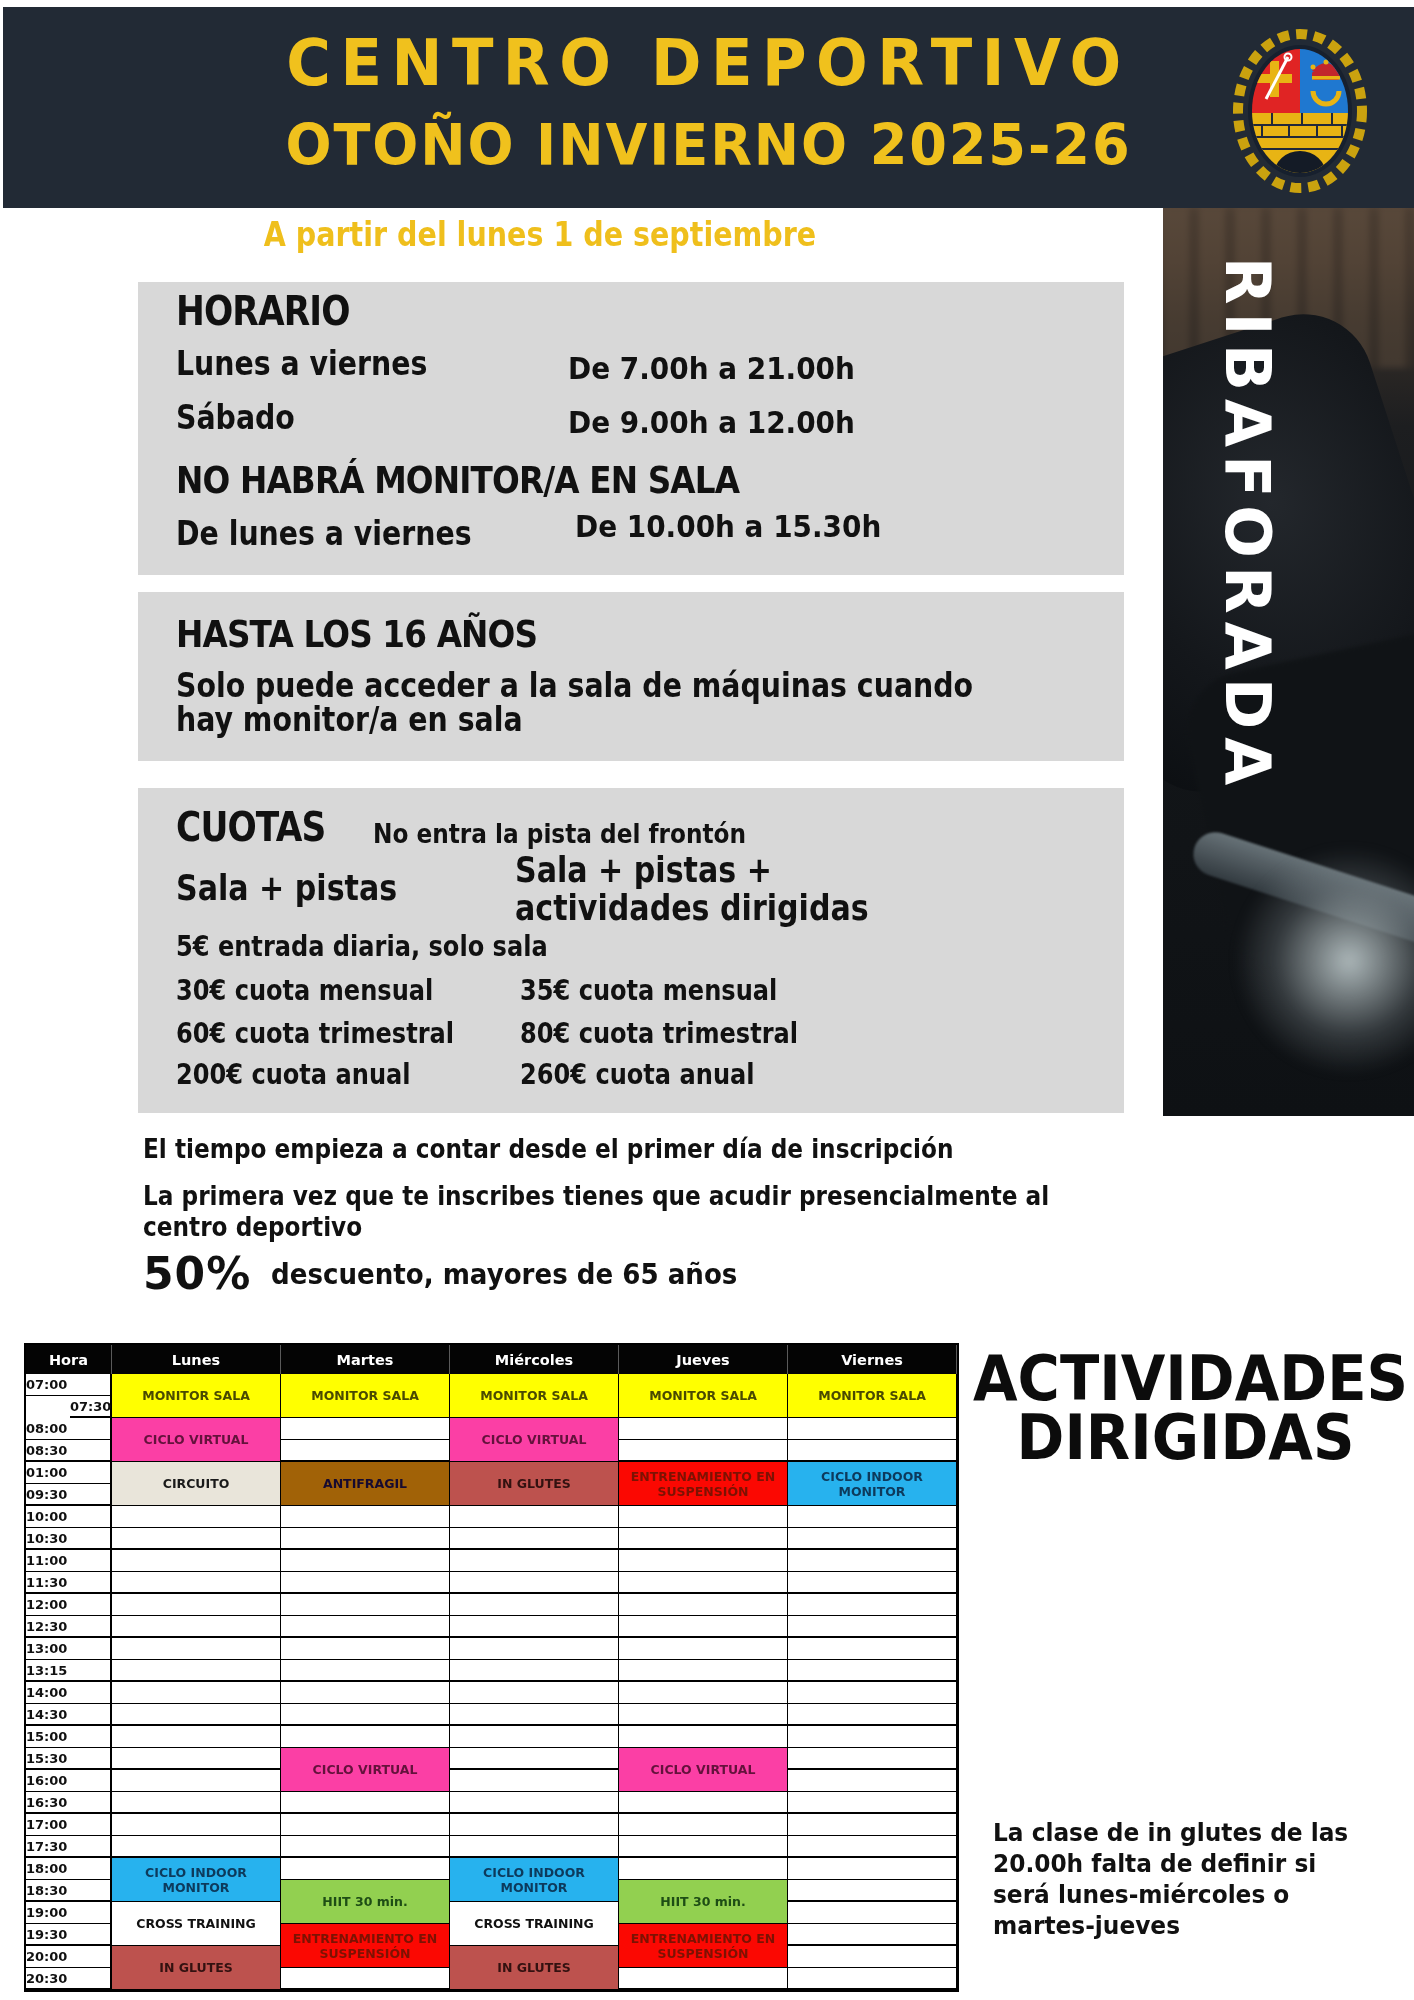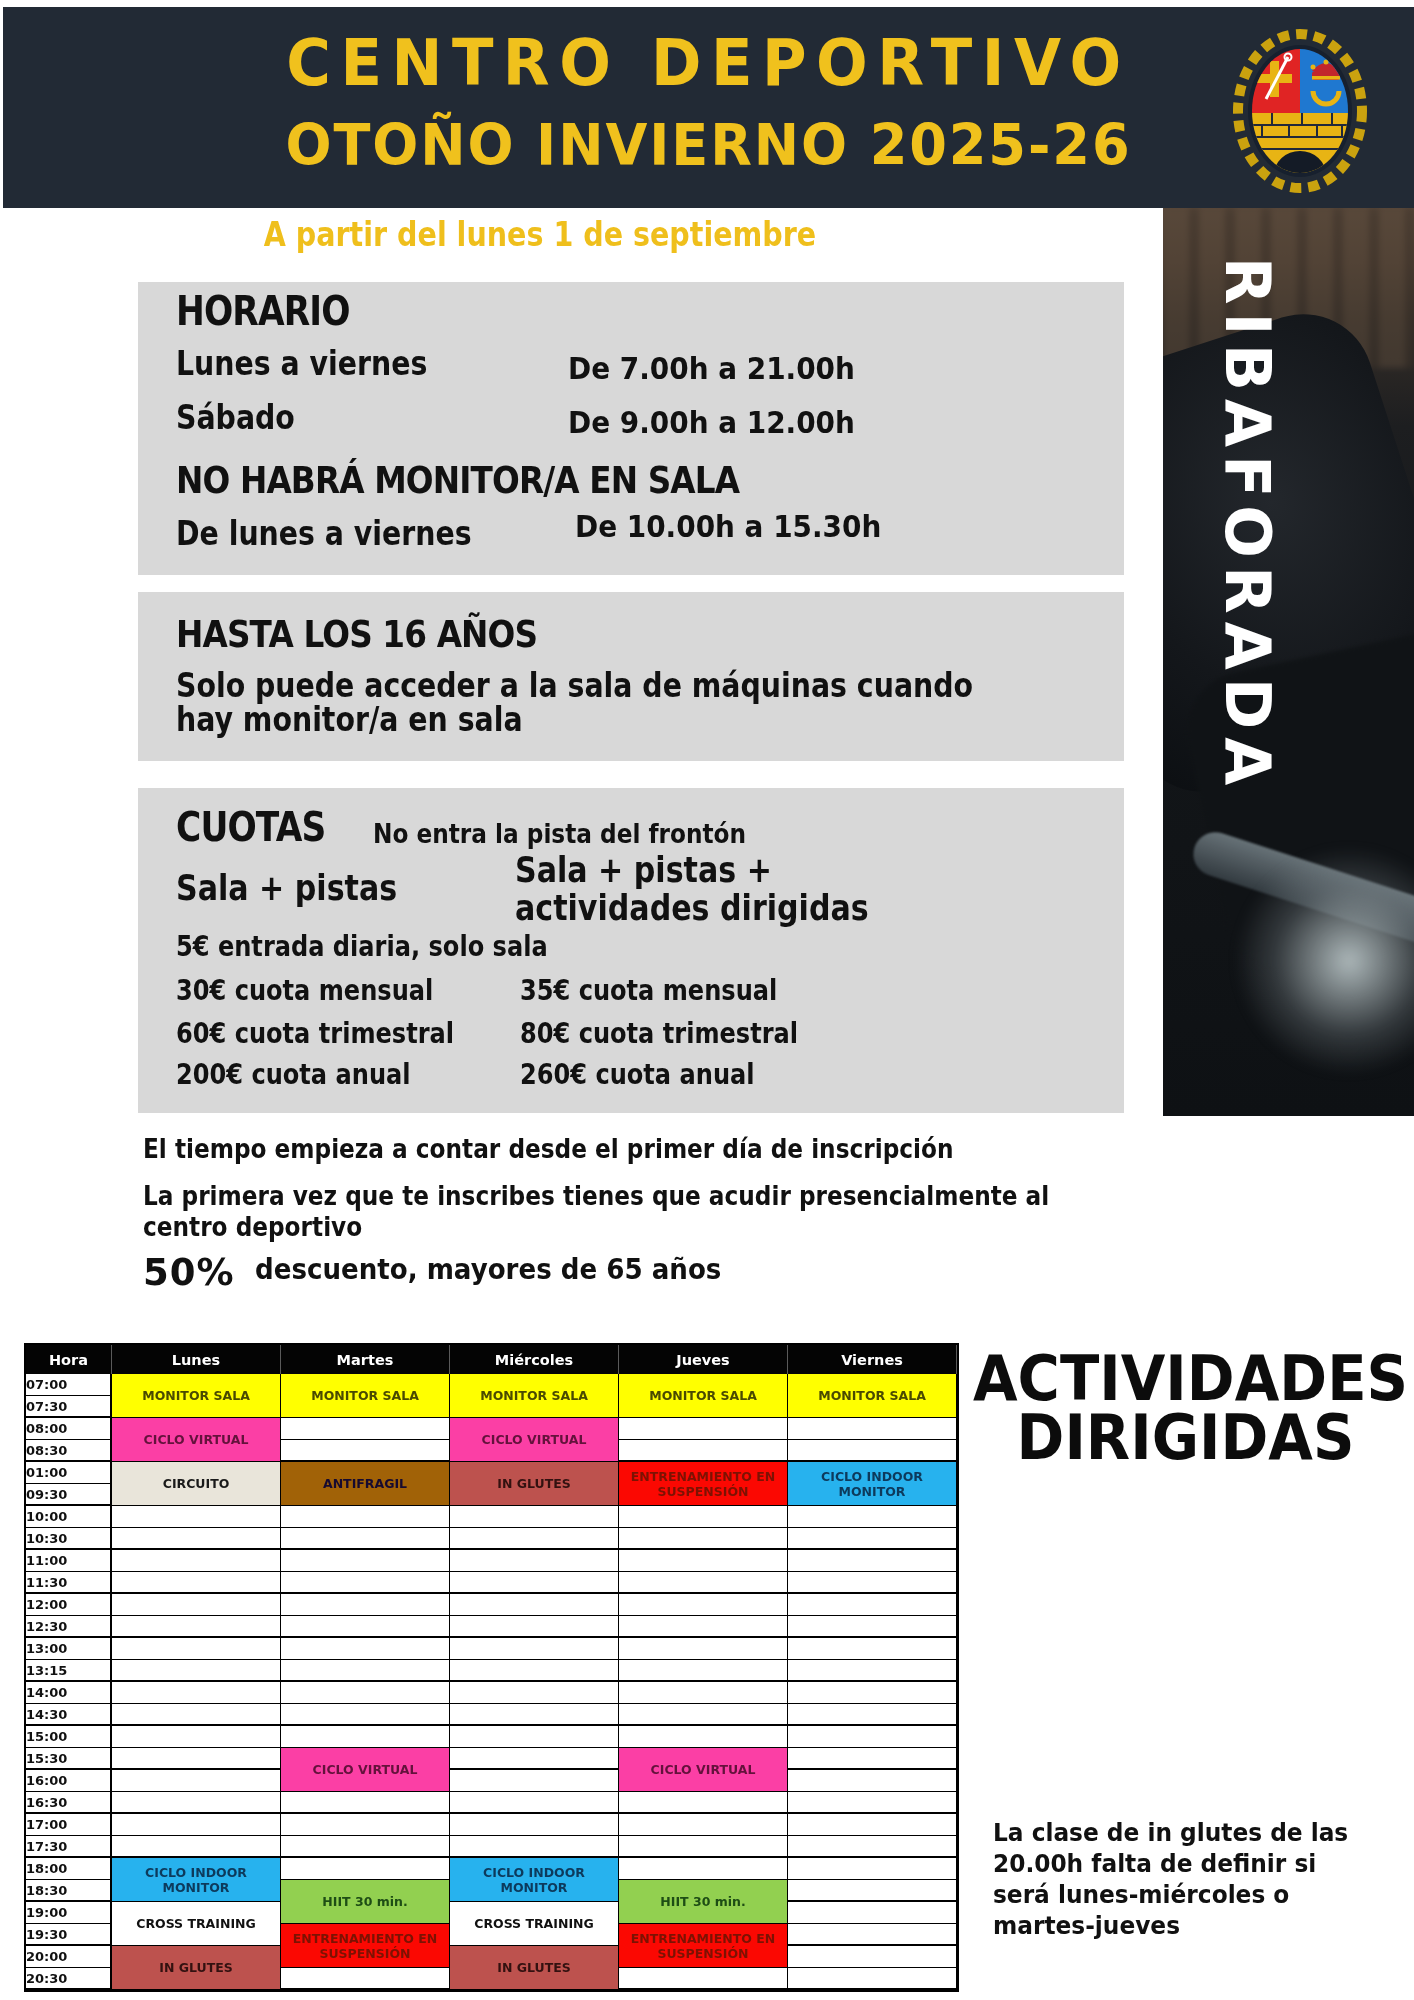--- a/index.html
+++ b/index.html
@@ -26,21 +26,21 @@
   .lbl{font-size:33px;font-weight:700;}
   .val{font-size:31px;font-weight:800;transform:scaleX(.9);transform-origin:left center;}
   .itm{font-size:28px;font-weight:700;}
   .box-horario{top:282px;height:293px;}
   .box-edad{top:592px;height:169px;}
   .box-cuotas{top:788px;height:325px;}
 
   
   .note{position:absolute;font-size:27px;font-weight:700;white-space:nowrap;transform:scaleX(.86);transform-origin:left center;}
   .discount{position:absolute;left:143px;top:1252px;display:flex;align-items:flex-end;white-space:nowrap;}
-  .discount .big{font-size:37px;font-weight:900;letter-spacing:1px;line-height:1;}
+  .discount .big{font-size:44px;font-weight:900;letter-spacing:1px;line-height:1;}
   .discount .txt{font-size:29px;font-weight:800;margin-left:20px;padding-bottom:5px;transform:scaleX(.9);transform-origin:left bottom;}
 
   
   .grid{position:absolute;left:24px;top:1343px;display:grid;
         grid-template-columns:86px repeat(5,169px);
         grid-template-rows:29px repeat(28,22px);
         border:2px solid #000;background:#fff;}
   .th{background:#040404;color:#fff;font-size:14.5px;font-weight:700;
       display:flex;align-items:center;justify-content:center;border-right:1px solid #5a5a5a;}
   .tc{font-size:13px;font-weight:700;display:flex;align-items:center;
@@ -165,21 +165,21 @@
   </div>
 
   <div class="grid">
       <div class="th" style="grid-area: 1 / 1;">Hora</div>
       <div class="th" style="grid-area: 1 / 2;">Lunes</div>
       <div class="th" style="grid-area: 1 / 3;">Martes</div>
       <div class="th" style="grid-area: 1 / 4;">Miércoles</div>
       <div class="th" style="grid-area: 1 / 5;">Jueves</div>
       <div class="th" style="grid-area: 1 / 6;">Viernes</div>
       <div class="tc" style="grid-area: 2 / 1;">07:00</div>
-      <div class="tc eoh" style="grid-area: 3 / 1;">07:30</div>
+      <div class="tc eoh" style="grid-area: 3 / 1; margin-left: 44px;">07:30</div>
       <div class="tc" style="grid-area: 4 / 1;">08:00</div>
       <div class="tc eoh" style="grid-area: 5 / 1;">08:30</div>
       <div class="tc" style="grid-area: 6 / 1;">01:00</div>
       <div class="tc eoh" style="grid-area: 7 / 1;">09:30</div>
       <div class="tc" style="grid-area: 8 / 1;">10:00</div>
       <div class="tc eoh" style="grid-area: 9 / 1;">10:30</div>
       <div class="tc" style="grid-area: 10 / 1;">11:00</div>
       <div class="tc eoh" style="grid-area: 11 / 1;">11:30</div>
       <div class="tc" style="grid-area: 12 / 1;">12:00</div>
       <div class="tc eoh" style="grid-area: 13 / 1;">12:30</div>

